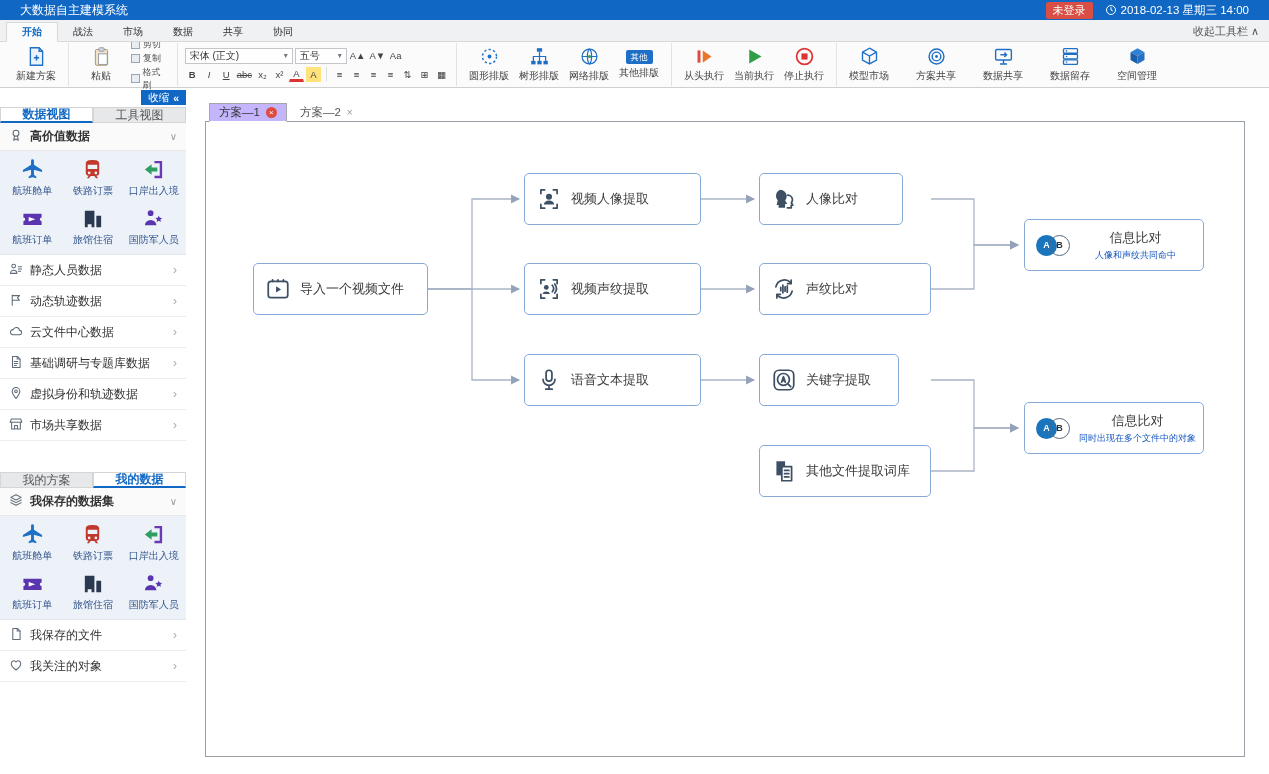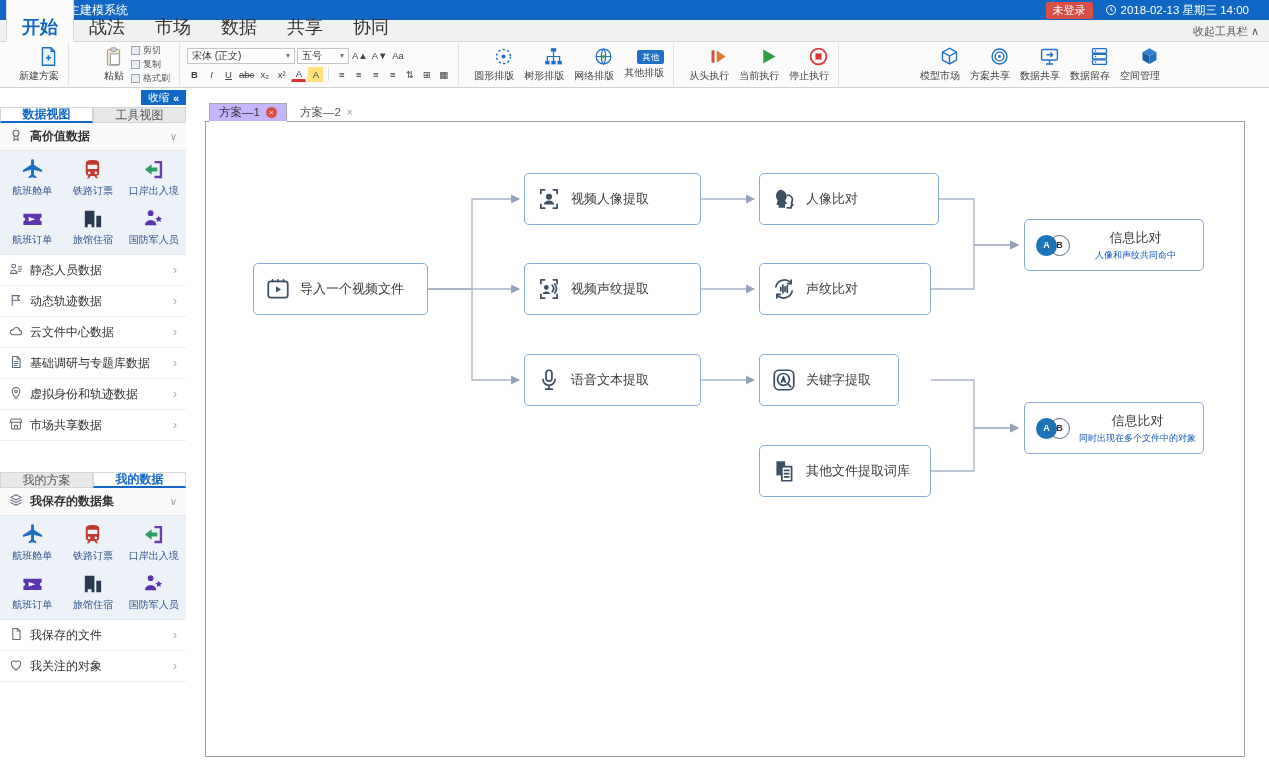--- a/index.html
+++ b/index.html
@@ -7,43 +7,43 @@
 
   
   .titlebar{height:20px;background:#1168c4;color:#fff;display:flex;align-items:center;padding:0 20px;font-size:12px;}
   .titlebar .spacer{flex:1;}
   .login-badge{background:#d94f45;color:#fff;font-size:11px;padding:1px 7px;border-radius:2px;margin-right:12px;}
   .clock{display:flex;align-items:center;gap:4px;font-size:11.5px;}
   .clock svg{width:12px;height:12px;}
 
   
   .ribbon-tabs{height:22px;background:#f0f1f2;display:flex;align-items:flex-end;padding-left:6px;border-bottom:1px solid #d8d8d8;position:relative;}
-  .rtab{padding:15px 15px 2px;font-size:18px;color:#333;cursor:default;font-family:Liberation Mono, monospace;}
+  .rtab{padding:2px 15px 2px;font-size:10px;color:#333;cursor:default;font-family:Liberation Mono, monospace;}
   .rtab.active{background:#fbfbfb;color:#1168c4;border:1px solid #d8d8d8;border-bottom:1px solid #fbfbfb;margin-bottom:-1px;font-weight:bold;}
   .collapse-tools{position:absolute;right:10px;top:4px;font-size:11px;color:#555;display:flex;gap:3px;align-items:center;}
 
   
   .ribbon{height:46px;background:#fbfbfb;border-bottom:1px solid #cfcfcf;display:flex;align-items:stretch;padding:1px 4px;}
   .rgroup{display:flex;align-items:center;padding:0 7px;border-right:1px solid #e3e3e3;}
-  .bigbtn{display:flex;flex-direction:column;align-items:flex-end;justify-content:center;min-width:50px;font-size:10px;color:#444;gap:2px;padding:1px 2px;}
+  .bigbtn{display:flex;flex-direction:column;align-items:center;justify-content:center;min-width:50px;font-size:10px;color:#444;gap:2px;padding:1px 2px;}
   .bigbtn svg{width:21px;height:21px;}
   .smallcol{display:flex;flex-direction:column;justify-content:center;gap:1px;margin-left:3px;}
   .smallbtn{display:flex;align-items:center;gap:3px;font-size:9px;color:#555;padding:0 2px;}
   .smallbtn .chip{width:9px;height:9px;border:1px solid #9aa5b2;background:#e8edf3;display:inline-block;}
   .fontgroup{display:flex;flex-direction:column;justify-content:center;gap:3px;}
   .fontrow{display:flex;align-items:center;gap:2px;}
   .fselect{border:1px solid #c3c7cc;background:#fff;font-size:10px;height:16px;display:flex;align-items:center;gap:5px;padding:0 4px;color:#333;}
   .fselect .caret{font-size:8px;color:#777;}
   .tbtn{min-width:15px;height:15px;display:flex;align-items:center;justify-content:center;font-size:9.5px;color:#444;border:1px solid transparent;}
   .tbtn.b{font-weight:bold;} .tbtn.i{font-style:italic;} .tbtn.u{text-decoration:underline;}
   .tbtn.s{text-decoration:line-through;}
   .tbtn.fc{border-bottom:3px solid #d33;line-height:9px;}
   .tbtn.hl{background:#ffe27a;}
   .vsep{width:1px;height:14px;background:#ddd;margin:0 3px;}
-  .tools-group{margin-left:auto;margin-right:96px;border-right:none;}
+  .tools-group{margin-left:auto;margin-right:96px;border-right:none;gap:17px;}
 
   
   .main{display:flex;height:686px;align-items:stretch;}
 
   
   .sidebar{width:186px;flex:none;display:flex;flex-direction:column;}
   .collapse-row{display:flex;justify-content:flex-end;padding:2px 0;}
   .collapse-btn{background:#1168c4;color:#fff;font-size:10.5px;padding:0 7px;height:15px;display:flex;align-items:center;gap:4px;}
   .view-tabs{display:flex;height:16px;}
   .vtab{flex:1;display:flex;align-items:center;justify-content:center;font-size:12px;background:#e7e8ea;color:#555;border:1px solid #d5d5d5;}
@@ -544,21 +544,21 @@
             <svg viewBox="0 0 24 24">
               <path d="M8 3.5H4.5V7M16 3.5h3.5V7M8 20.5H4.5V17M16 20.5h3.5V17"></path>
               <circle cx="9.5" cy="10.5" r="2.2" fill="#3c4f63" stroke="none"></circle>
               <path d="M6 16.5a3.6 3 0 0 1 7 0z" fill="#3c4f63" stroke="none"></path>
               <path d="M15 8.5a4.5 4.5 0 0 1 0 6M17.3 7.3a7 7 0 0 1 0 8.4"></path>
             </svg>
           </span>
         <span class="nlabel">视频声纹提取</span>
       </div>
 
-      <div class="node" style="left:553px;top:51px;width:180px;">
+      <div class="node" style="left:553px;top:51px;width:144px;">
         <span class="nicon">
             <svg viewBox="0 0 24 24">
               <path d="M8.5 3.5a6 6 0 0 1 6 6c0 1.6-.7 2.8-1.4 3.9l1.9 3.1h-2v3.5H7v-2.5H5.2l1-4.3a6 6 0 0 1 2.3-9.7z" fill="#3c4f63" stroke="none"></path>
               <path d="M15.5 8.5a4.3 4.3 0 0 1 4.3 4.3c0 1.1-.5 2-1 2.7l1.3 2.2h-1.4v2.4h-3.6" fill="none"></path>
             </svg>
           </span>
         <span class="nlabel">人像比对</span>
       </div>
 
       <div class="node" style="left:553px;top:141px;width:172px;">

